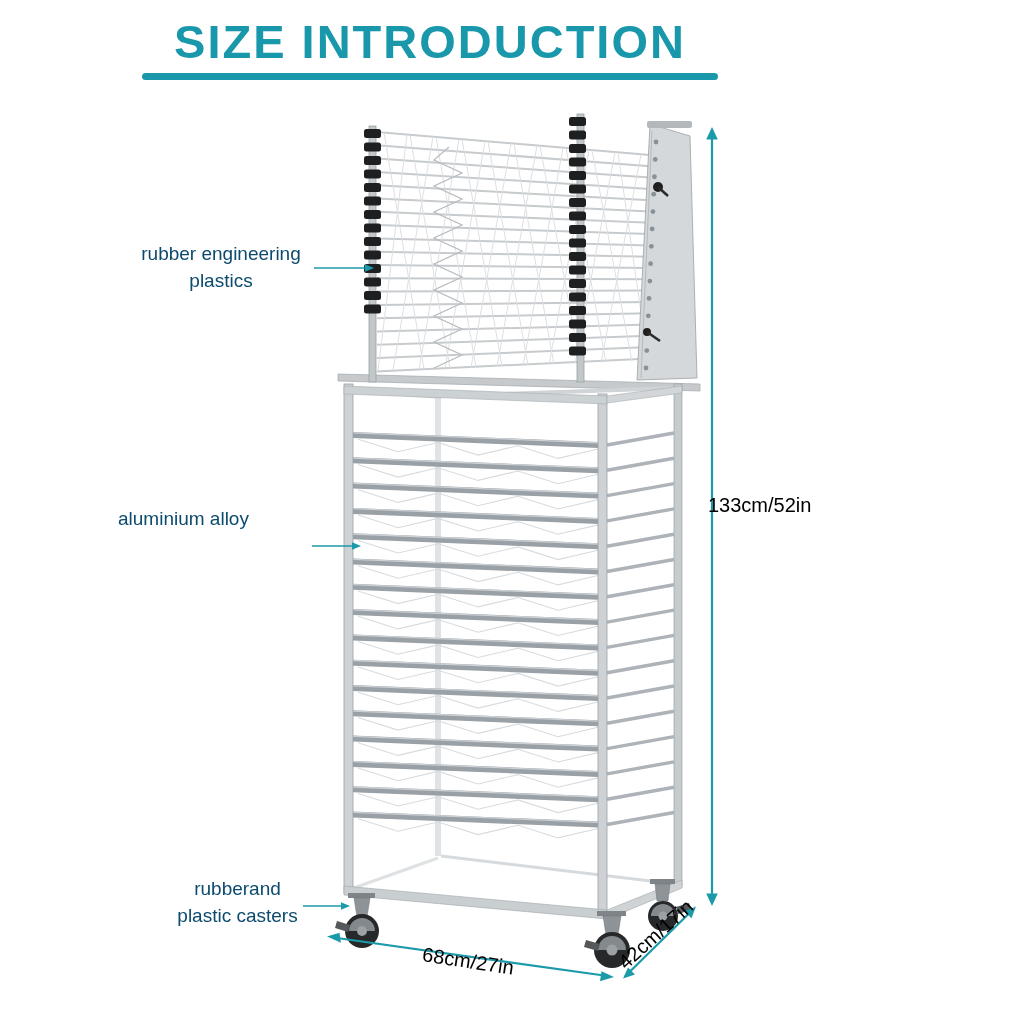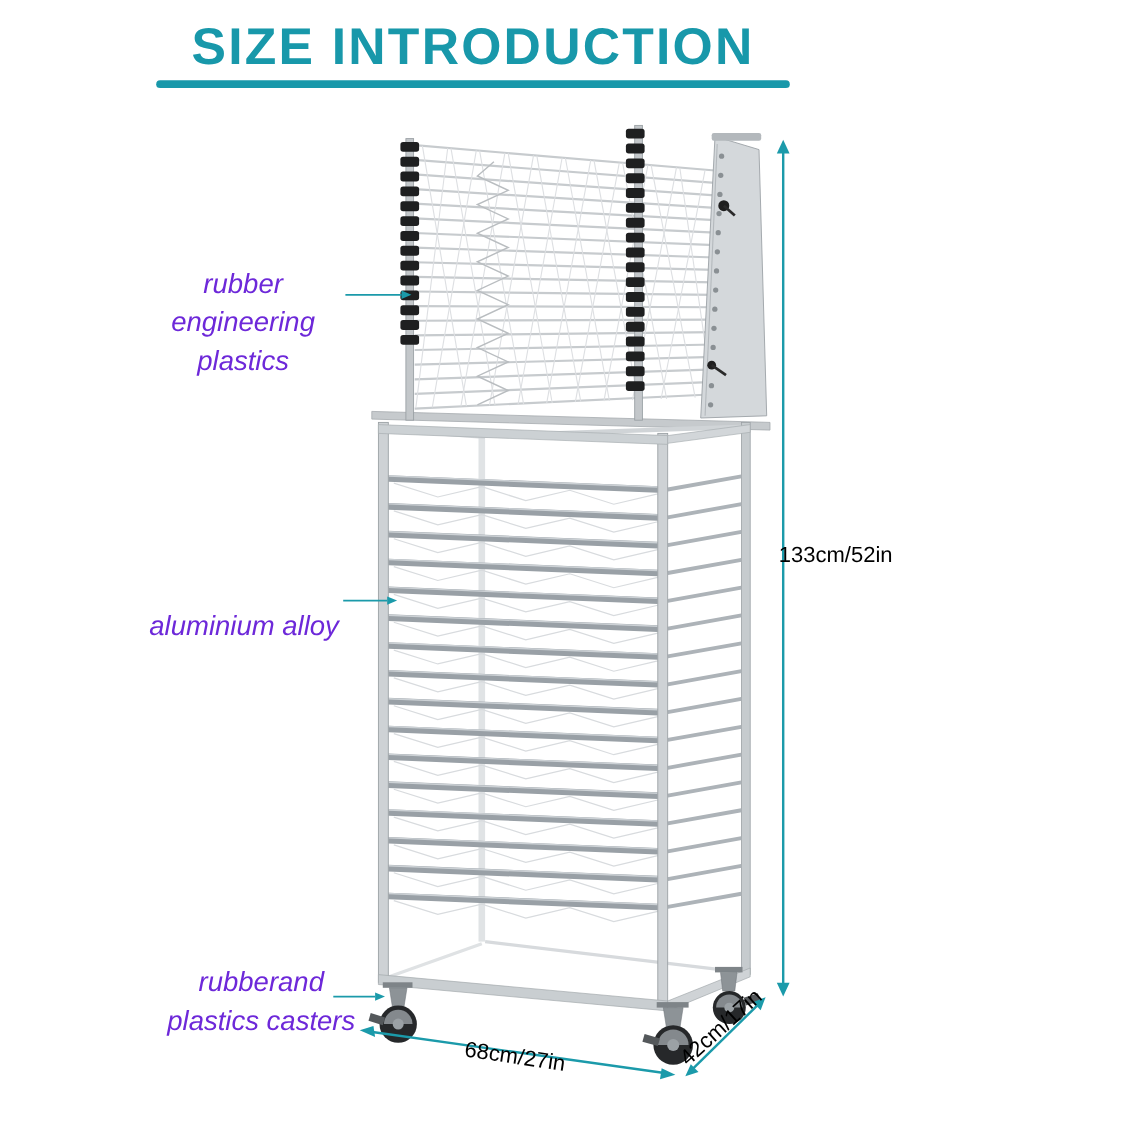--- a/index.html
+++ b/index.html
@@ -8,26 +8,25 @@
     font-family:"Liberation Sans",sans-serif;
   }
   .title-wrap{position:absolute;left:0;right:0;top:14px;text-align:center;}
   .page-title{
     margin:0;font-size:47px;font-weight:800;letter-spacing:2px;color:#1898aa;
     font-family:"Liberation Sans",sans-serif;
   }
   .title-underline{height:7px;width:576px;margin:4px auto 0;background:#1898aa;border-radius:4px;}
   .illustration{position:absolute;left:0;top:0;width:1024px;height:1024px;}
   .label{
-    position:absolute;font-size:25px;line-height:1.4;color:#6d28d9;
+    position:absolute;font-size:19px;line-height:1.4;color:#0c4a6e;
     white-space:pre-line;
-    font-style:italic;
   }
   .label-rubber{left:128px;top:241px;width:186px;text-align:center;}
-  .label-alu{left:118px;top:552px;width:190px;text-align:right;}
+  .label-alu{left:118px;top:506px;width:190px;text-align:left;}
   .label-casters{left:150px;top:876px;width:175px;text-align:center;}
   .dim{position:absolute;font-size:20px;color:#000000;white-space:nowrap;}
   .dim-height{left:708px;top:494px;}
   .dim-width{left:398px;top:950px;width:140px;text-align:center;transform:rotate(8.5deg);transform-origin:center;}
   .dim-depth{left:586px;top:923px;width:140px;text-align:center;transform:rotate(-42deg);transform-origin:center;}
 </style>
 </head>
 <body>
 
 <div class="canvas">
@@ -293,18 +292,18 @@
       <line x1="630" y1="971.5" x2="689" y2="913.5" stroke="#1b9aaa" stroke-width="2.2"></line>
       <polygon points="623,978.5 635,974.5 628,967.5" fill="#1b9aaa"></polygon>
       <polygon points="696,906.5 691.5,918.3 684.5,911.2" fill="#1b9aaa"></polygon>
     </g>
   </svg>
 
   <div class="label label-rubber">rubber engineering
 plastics</div>
   <div class="label label-alu">aluminium alloy</div>
   <div class="label label-casters">rubberand
-plastics casters</div>
+plastic casters</div>
 
   <div class="dim dim-height">133cm/52in</div>
   <div class="dim dim-width">68cm/27in</div>
   <div class="dim dim-depth">42cm/17in</div>
 </div>
 
 </body></html>

